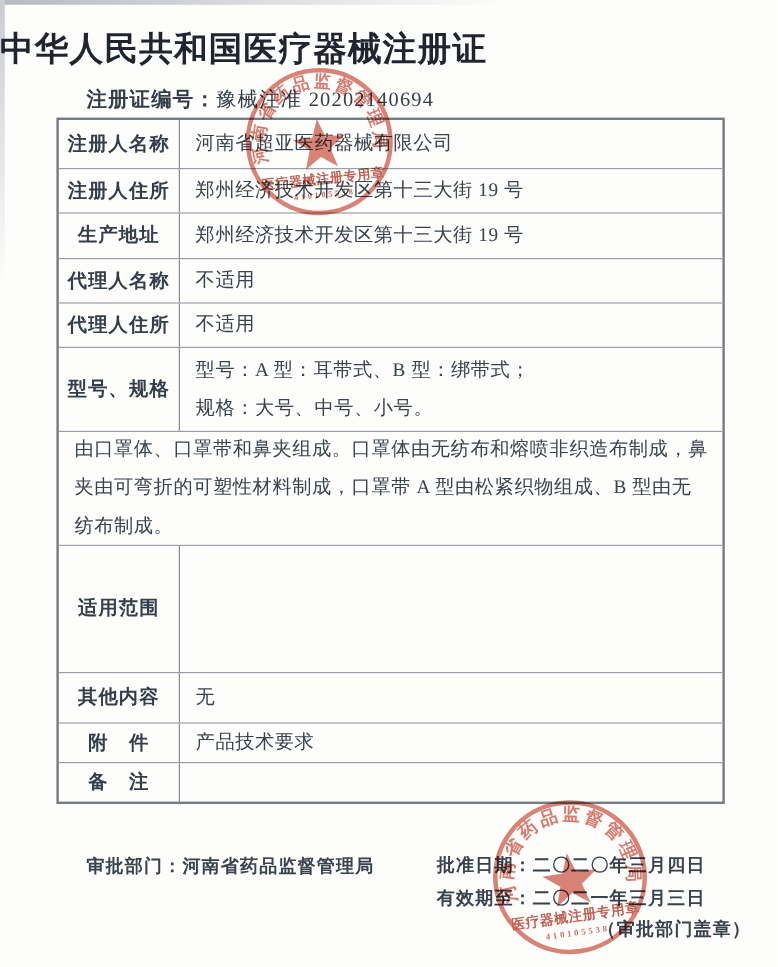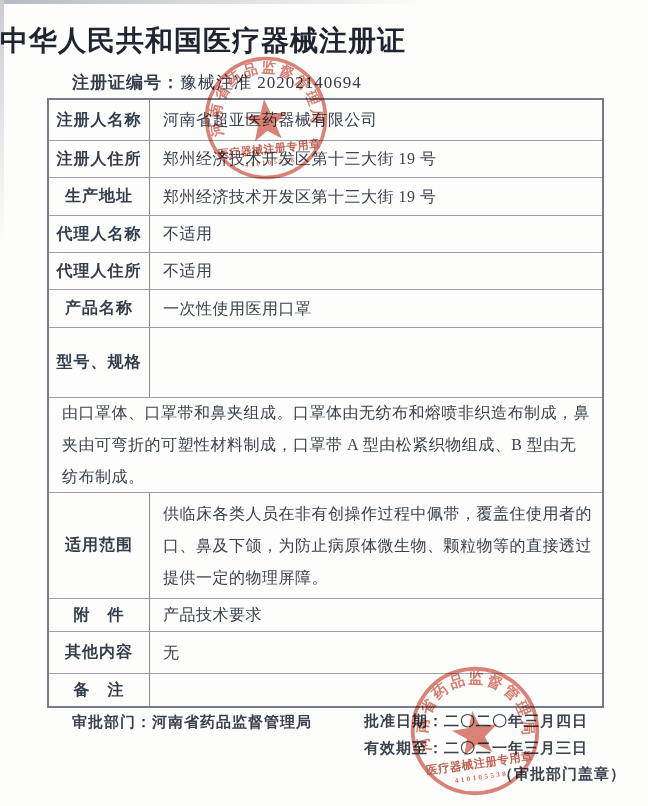--- a/index.html
+++ b/index.html
@@ -76,41 +76,40 @@
       <div class="cell-value">郑州经济技术开发区第十三大街 19 号</div>
     </div>
     <div class="row r4">
       <div class="cell-label">代理人名称</div>
       <div class="cell-value">不适用</div>
     </div>
     <div class="row r5">
       <div class="cell-label">代理人住所</div>
       <div class="cell-value">不适用</div>
     </div>
-    <div class="row r6">
-      <div class="cell-label">产品名称</div>
-      <div class="cell-value">一次性使用医用口罩</div>
-    </div>
     <div class="row r7">
       <div class="cell-label">型号、规格</div>
+      <div class="cell-value">
+        <div>型号：A 型：耳带式、B 型：绑带式；</div>
+        <div>规格：大号、中号、小号。</div>
+      </div>
     </div>
     <div class="row r8">
       <div class="cell-value">由口罩体、口罩带和鼻夹组成。口罩体由无纺布和熔喷非织造布制成，鼻夹由可弯折的可塑性材料制成，口罩带 A 型由松紧织物组成、B 型由无纺布制成。</div>
     </div>
     <div class="row r9">
       <div class="cell-label">适用范围</div>
-      <div class="cell-value">供临床各类人员在非有创操作过程中佩带，覆盖住使用者的口、鼻及下颌，为防止病原体微生物、颗粒物等的直接透过提供一定的物理屏障。</div>
+    </div>
+    <div class="row r11">
+      <div class="cell-label">其他内容</div>
+      <div class="cell-value">无</div>
     </div>
     <div class="row r10">
       <div class="cell-label">附　件</div>
       <div class="cell-value">产品技术要求</div>
-    </div>
-    <div class="row r11">
-      <div class="cell-label">其他内容</div>
-      <div class="cell-value">无</div>
     </div>
     <div class="row r12">
       <div class="cell-label">备　注</div>
       <div class="cell-value"></div>
     </div>
   </div>
 
   <div class="footer-line f-approval">
     <span>审批部门：</span><span>河南省药品监督管理局</span>
   </div>

